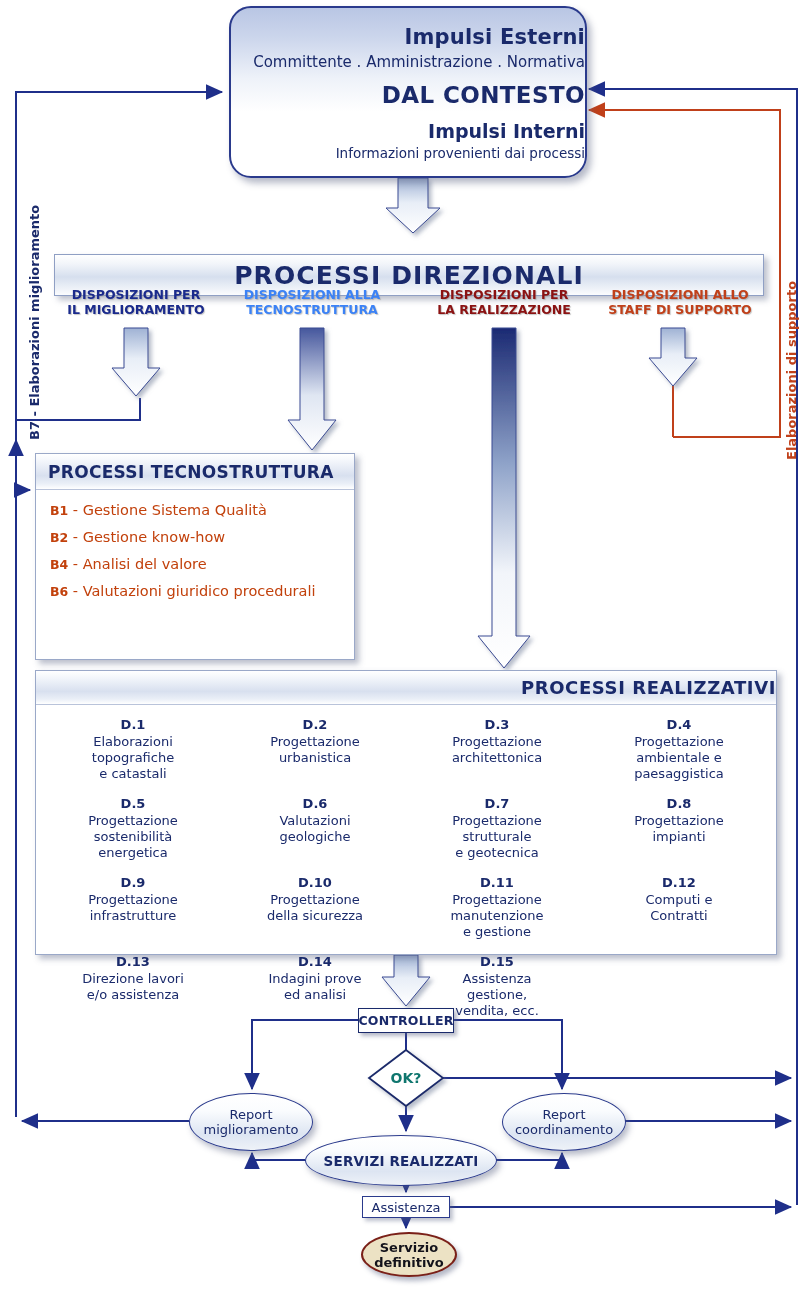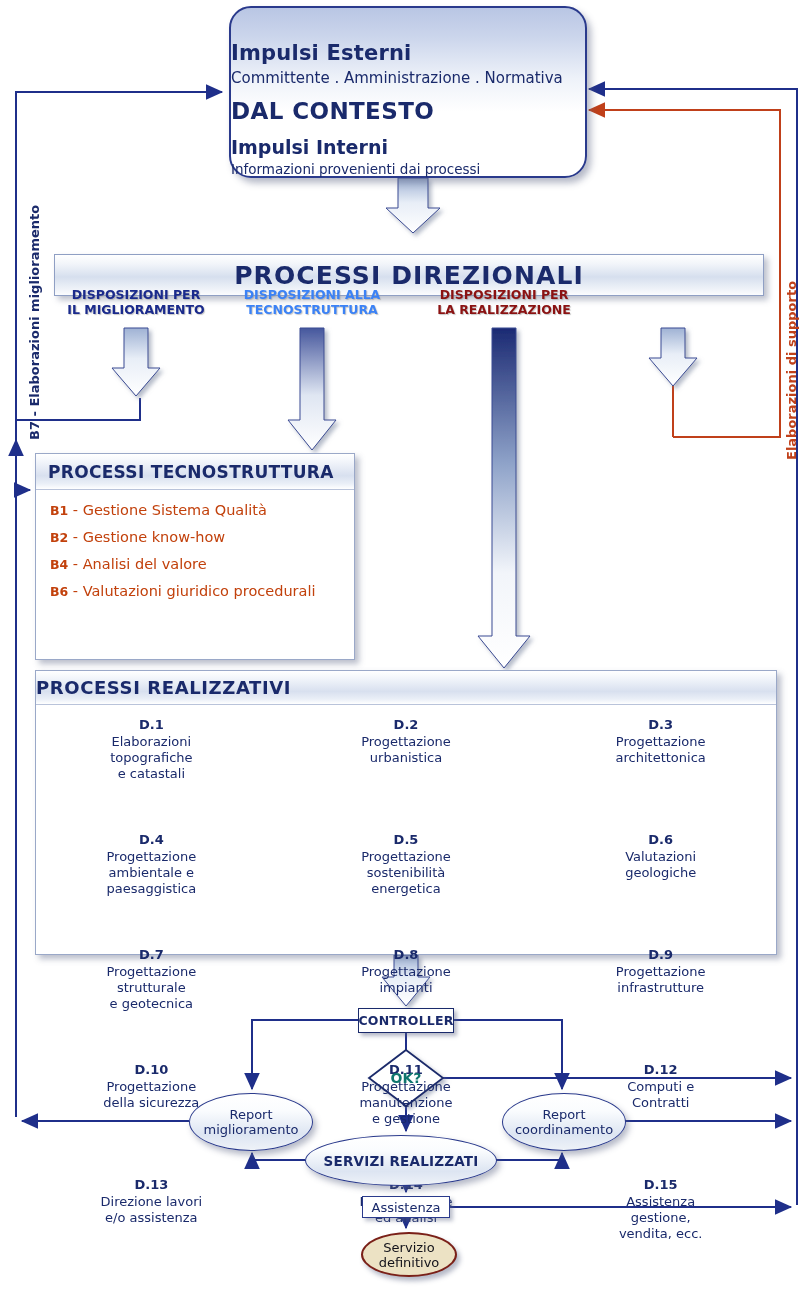--- a/index.html
+++ b/index.html
@@ -7,22 +7,22 @@
   #root{position:relative;width:811px;height:1291px;overflow:hidden;background:#fff;}
   #wires{position:absolute;left:0;top:0;width:811px;height:1291px;}
   .node{position:absolute;box-sizing:border-box;}
 
   
   #ctx-box{
     left:229px;top:6px;width:358px;height:172px;
     border:2px solid #2a3a8c;border-radius:22px;
     background:linear-gradient(to bottom,#b9c6e4 0%,#ccd6ec 18%,#eef2f9 42%,#ffffff 62%,#ffffff 100%);
     box-shadow:4px 5px 7px rgba(90,100,130,.45);
-    text-align:left;color:#1a2a6b;
-    padding-top:33px;
+    text-align:right;color:#1a2a6b;
+    padding-top:17px;
   }
   #ctx-box .l1{font-size:21px;font-weight:bold;letter-spacing:.2px;}
   #ctx-box .l2{font-size:15px;margin-top:4px;}
   #ctx-box .l3{font-size:23px;font-weight:bold;margin-top:11px;letter-spacing:.4px;}
   #ctx-box .l4{font-size:19px;font-weight:bold;margin-top:12px;}
   #ctx-box .l5{font-size:13.5px;margin-top:3px;}
 
   
   #dir-band{
     left:54px;top:233px;width:710px;height:42px;
@@ -56,24 +56,24 @@
   
   #realiz{
     left:35px;top:670px;width:742px;height:285px;
     border:1px solid #9aa8c8;background:#ffffff;
     box-shadow:4px 4px 6px rgba(90,100,130,.42);
   }
   #realiz .hdr{
     height:33px;
     background:linear-gradient(to bottom,#ffffff 0%,#f3f6fb 20%,#d8e0ef 62%,#eaeff7 85%,#ffffff 100%);
     border-bottom:1px solid #b9c3da;
-    display:flex;align-items:center;justify-content:flex-start;
+    display:flex;align-items:center;justify-content:flex-end;
   }
   #realiz .hdr span{font-size:18px;font-weight:bold;color:#1a2a6b;letter-spacing:.6px;}
-  #realiz .grid{display:grid;grid-template-columns:repeat(3,1fr);padding:8px 6px 0 6px;gap:36px;}
+  #realiz .grid{display:grid;grid-template-columns:repeat(4,1fr);padding:8px 6px 0 6px;}
   #realiz .cell{text-align:center;color:#1a2a6b;font-size:13px;line-height:16px;padding:4px 2px 10px 2px;}
   #realiz .cell .code{font-weight:bold;font-size:13px;display:block;margin-bottom:1px;}
 
   
   #controller{
     left:358px;top:1008px;width:96px;height:25px;
     border:1.6px solid #1a2a6b;background:#fff;
     display:flex;align-items:center;justify-content:center;
     box-shadow:3px 3px 4px rgba(90,100,130,.45);
   }
@@ -100,21 +100,21 @@
     display:flex;align-items:center;justify-content:center;
     box-shadow:3px 3px 4px rgba(90,100,130,.4);
   }
   #assist span{font-size:13px;color:#1a2a6b;}
 
   #servdef{
     left:361px;top:1232px;width:96px;height:45px;
     border:2px solid #7a2018;border-radius:50%;
     background:#ece2c4;
     display:flex;align-items:center;justify-content:center;text-align:center;
-    font-size:13px;font-weight:normal;line-height:15px;color:#12121a;
+    font-size:13px;font-weight:bold;line-height:15px;color:#12121a;
     box-shadow:3px 4px 5px rgba(90,100,130,.45);
   }
 
   
   .vlabel{position:absolute;font-size:13px;font-weight:bold;white-space:nowrap;
           transform-origin:0 0;}
   #vl-left{left:27px;top:440px;transform:rotate(-90deg);color:#1a2a6b;}
   #vl-right{left:784px;top:460px;transform:rotate(-90deg);color:#c0401a;}
 </style>
 </head>
@@ -239,20 +239,24 @@
     <div>IL MIGLIORAMENTO</div>
   </div>
   <div class="dispo" id="d1" style="left: 228px; top: 288px; width: 168px; color: #3b82f6;">
     <div>DISPOSIZIONI ALLA</div>
     <div>TECNOSTRUTTURA</div>
   </div>
   <div class="dispo" id="d2" style="left: 420px; top: 288px; width: 168px; color: rgb(139, 18, 18);">
     <div>DISPOSIZIONI PER</div>
     <div>LA REALIZZAZIONE</div>
   </div>
+  <div class="dispo" id="d3" style="left: 590px; top: 288px; width: 180px; color: rgb(192, 64, 26);">
+    <div>DISPOSIZIONI ALLO</div>
+    <div>STAFF DI SUPPORTO</div>
+  </div>
 
   <div id="tecno" class="node">
     <div class="hdr">
       <span>PROCESSI TECNOSTRUTTURA</span>
     </div>
     <ul id="tecno-list">
         <li><b>B1</b><span> - Gestione Sistema Qualità</span></li>
         <li><b>B2</b><span> - Gestione know-how</span></li>
         <li><b>B4</b><span> - Analisi del valore</span></li>
         <li><b>B6</b><span> - Valutazioni giuridico procedurali</span></li>

